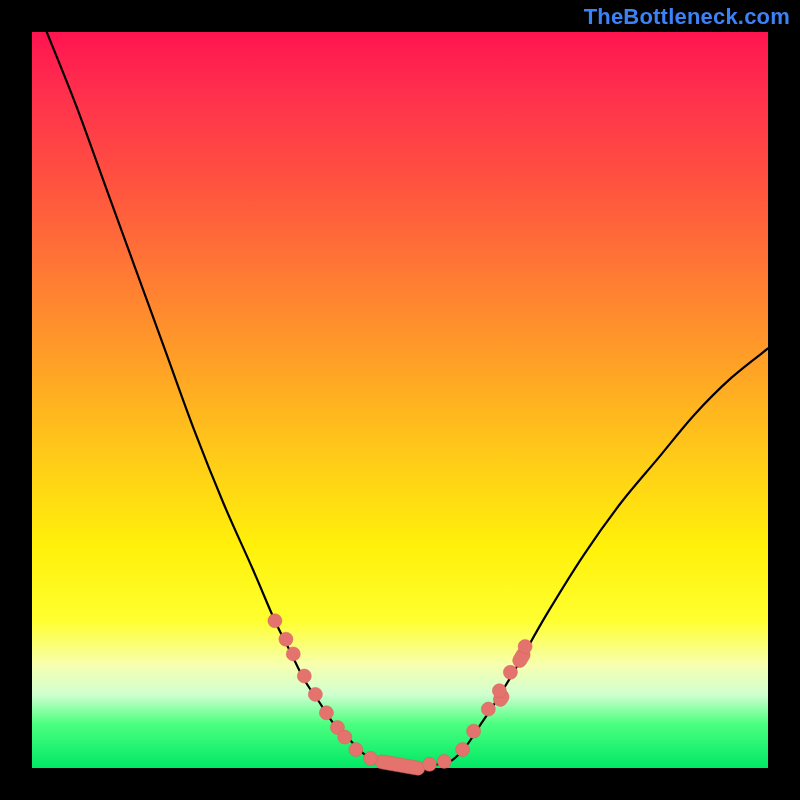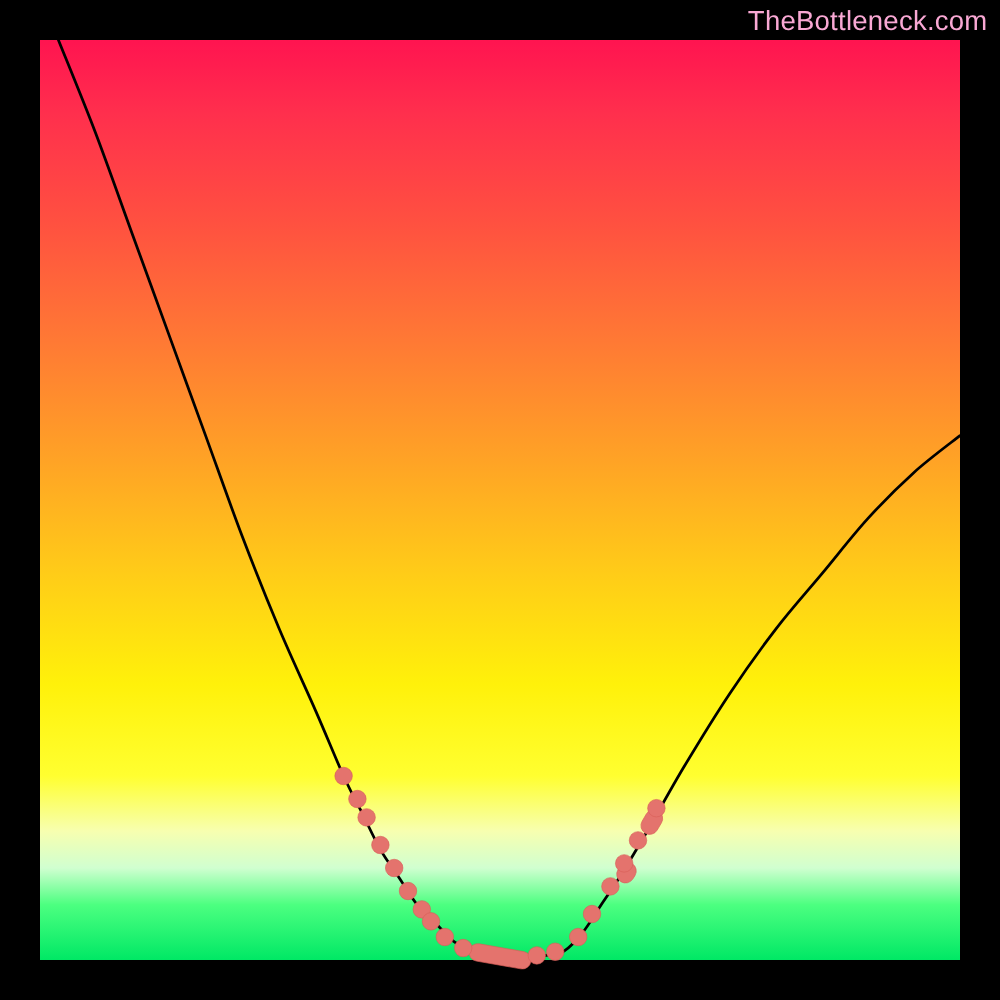--- a/index.html
+++ b/index.html
@@ -39,24 +39,24 @@
       #f7ffb0 86%,
       #d0ffd0 90%,
       #4cff80 94%,
       #00e865 100%
     );
   }
   .watermark {
     position: absolute;
     top: 4px;
     right: 10px;
-    color: #f9a8d4;
+    color: #3b82f6;
     font-size: 22px;
     letter-spacing: 0.2px;
-    font-weight: 400;
+    font-weight: 700;
   }
   svg.curve {
     position: absolute;
     left: 0;
     top: 0;
     width: 736px;
     height: 736px;
     overflow: visible;
   }
   .marker {

